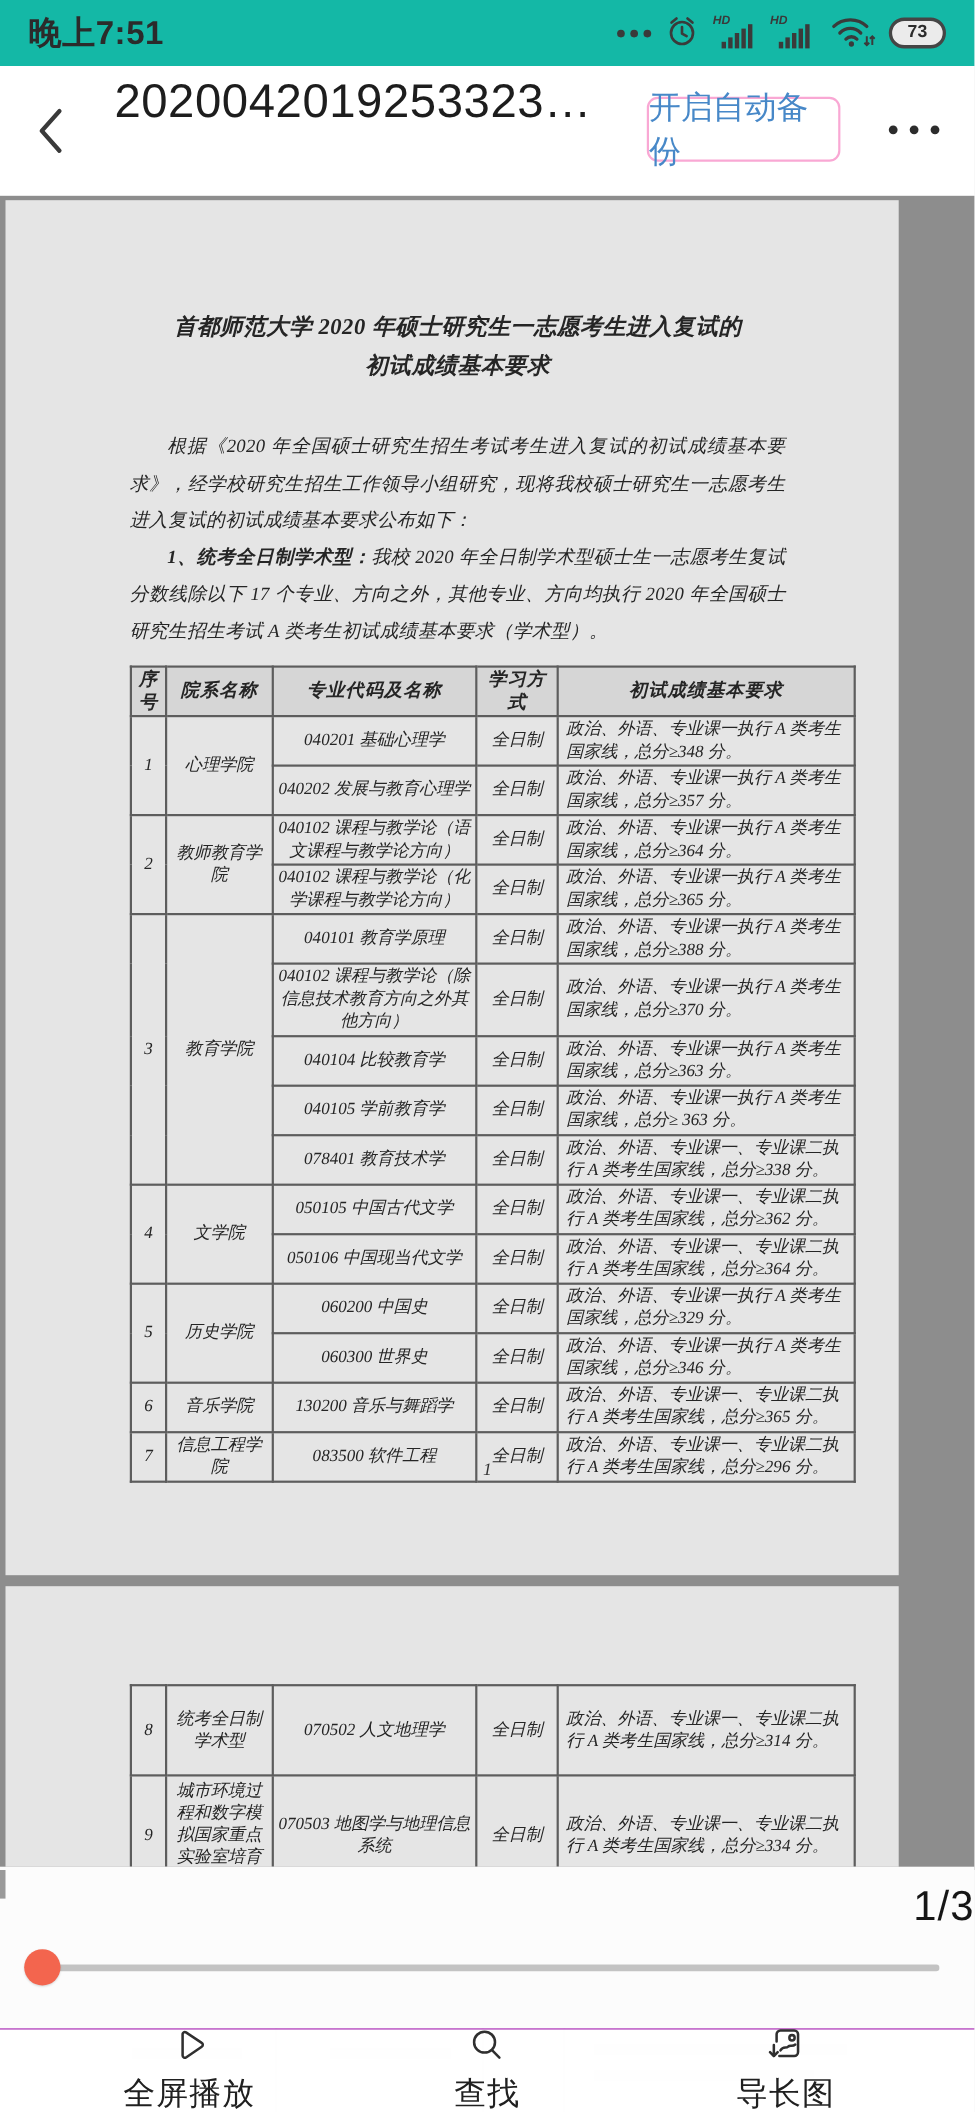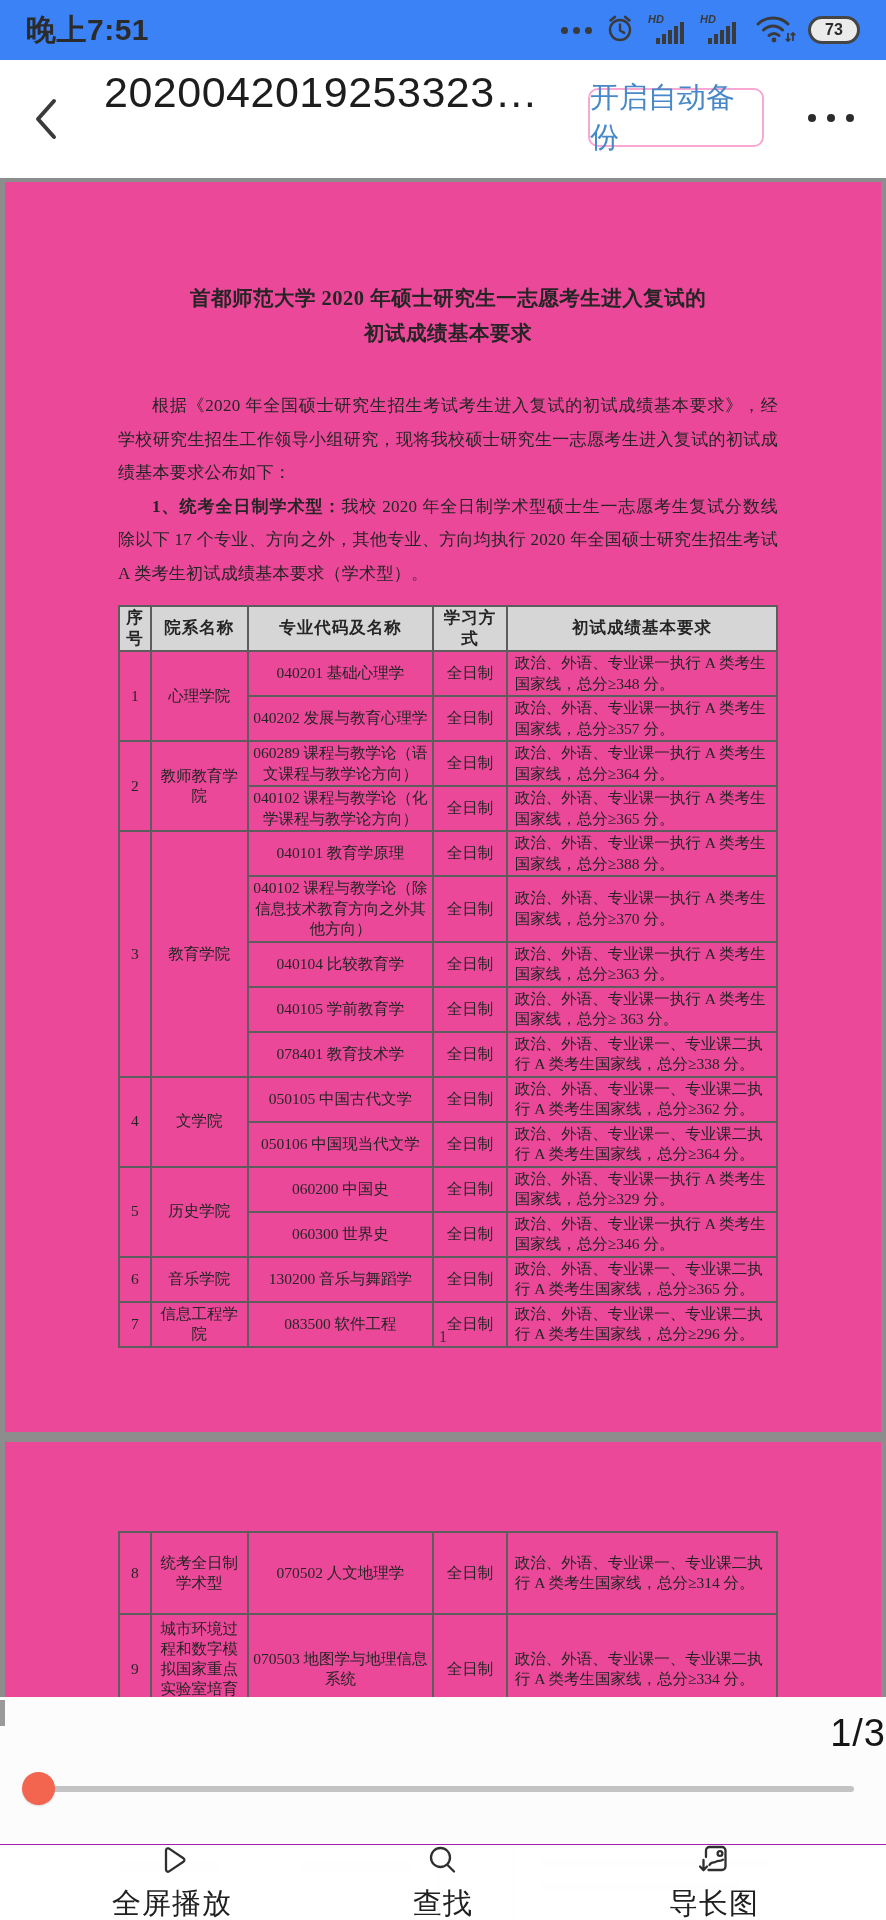--- a/index.html
+++ b/index.html
@@ -4,21 +4,21 @@
 <style>
   html,body{margin:0;padding:0;}
   body{
     width:886px;height:1920px;position:relative;overflow:hidden;
     background:#ffffff;
     font-family:"Liberation Sans","DejaVu Sans",sans-serif;
     -webkit-font-smoothing:antialiased;
   }
   
   .status-bar{
-    position:absolute;left:0;top:0;width:886px;height:60px;background:#3b82f6;
+    position:absolute;left:0;top:0;width:886px;height:60px;background:#14b8a6;
     display:flex;align-items:center;justify-content:space-between;
     padding:4px 26px;box-sizing:border-box;
   }
   .status-time{font-size:30px;font-weight:600;color:#2b2b2b;letter-spacing:.5px;}
   .status-icons{display:flex;align-items:center;gap:12px;}
   .st-dots{display:flex;gap:5px;}
   .st-dots i{width:7px;height:7px;border-radius:50%;background:#3a3a3a;display:block;}
   .sig{position:relative;width:40px;height:32px;}
   .sig .hd{position:absolute;left:0;top:0;font-size:11px;font-weight:700;color:#3a3a3a;line-height:11px;font-style:italic;}
   .batt{
@@ -44,21 +44,21 @@
     font-size:29px;color:#4788c8;box-sizing:border-box;
   }
   
   .backup-btn{top:28px;}
   .more-btn{
     position:absolute;right:32px;top:44px;display:flex;gap:11px;align-items:center;height:28px;
   }
   .more-btn i{width:8px;height:8px;border-radius:50%;background:#2c2c2c;display:block;}
   
   .backdrop{position:absolute;left:0;top:178px;width:886px;height:1522px;background:#8d8d8d;}
-  .page{position:absolute;left:5px;width:876px;background:#ec4899;box-sizing:border-box;}
+  .page{position:absolute;left:5px;width:812px;background:#e5e5e5;box-sizing:border-box;font-style:italic;}
   .page1{top:182px;height:1250px;}
   .page2{top:1442px;height:255px;overflow:hidden;}
   .doc-body{
     padding:0 103px 0 113px;
     font-family:"Liberation Serif","DejaVu Serif",serif;color:#252525;
   }
   .doc-title{
     margin-top:99px;text-align:center;font-weight:700;font-size:20.5px;line-height:35px;
     letter-spacing:.5px;
   }
@@ -233,21 +233,21 @@
               <td class="req">政治、外语、专业课一执行 A 类考生国家线，总分≥348 分。</td>
             </tr>
             <tr>
               <td>040202 发展与教育心理学</td>
               <td>全日制</td>
               <td class="req">政治、外语、专业课一执行 A 类考生国家线，总分≥357 分。</td>
             </tr>
             <tr>
               <td rowspan="2">2</td>
               <td rowspan="2">教师教育学院</td>
-              <td>060289 课程与教学论（语文课程与教学论方向）</td>
+              <td>040102 课程与教学论（语文课程与教学论方向）</td>
               <td>全日制</td>
               <td class="req">政治、外语、专业课一执行 A 类考生国家线，总分≥364 分。</td>
             </tr>
             <tr>
               <td>040102 课程与教学论（化学课程与教学论方向）</td>
               <td>全日制</td>
               <td class="req">政治、外语、专业课一执行 A 类考生国家线，总分≥365 分。</td>
             </tr>
             <tr>
               <td rowspan="5">3</td>

